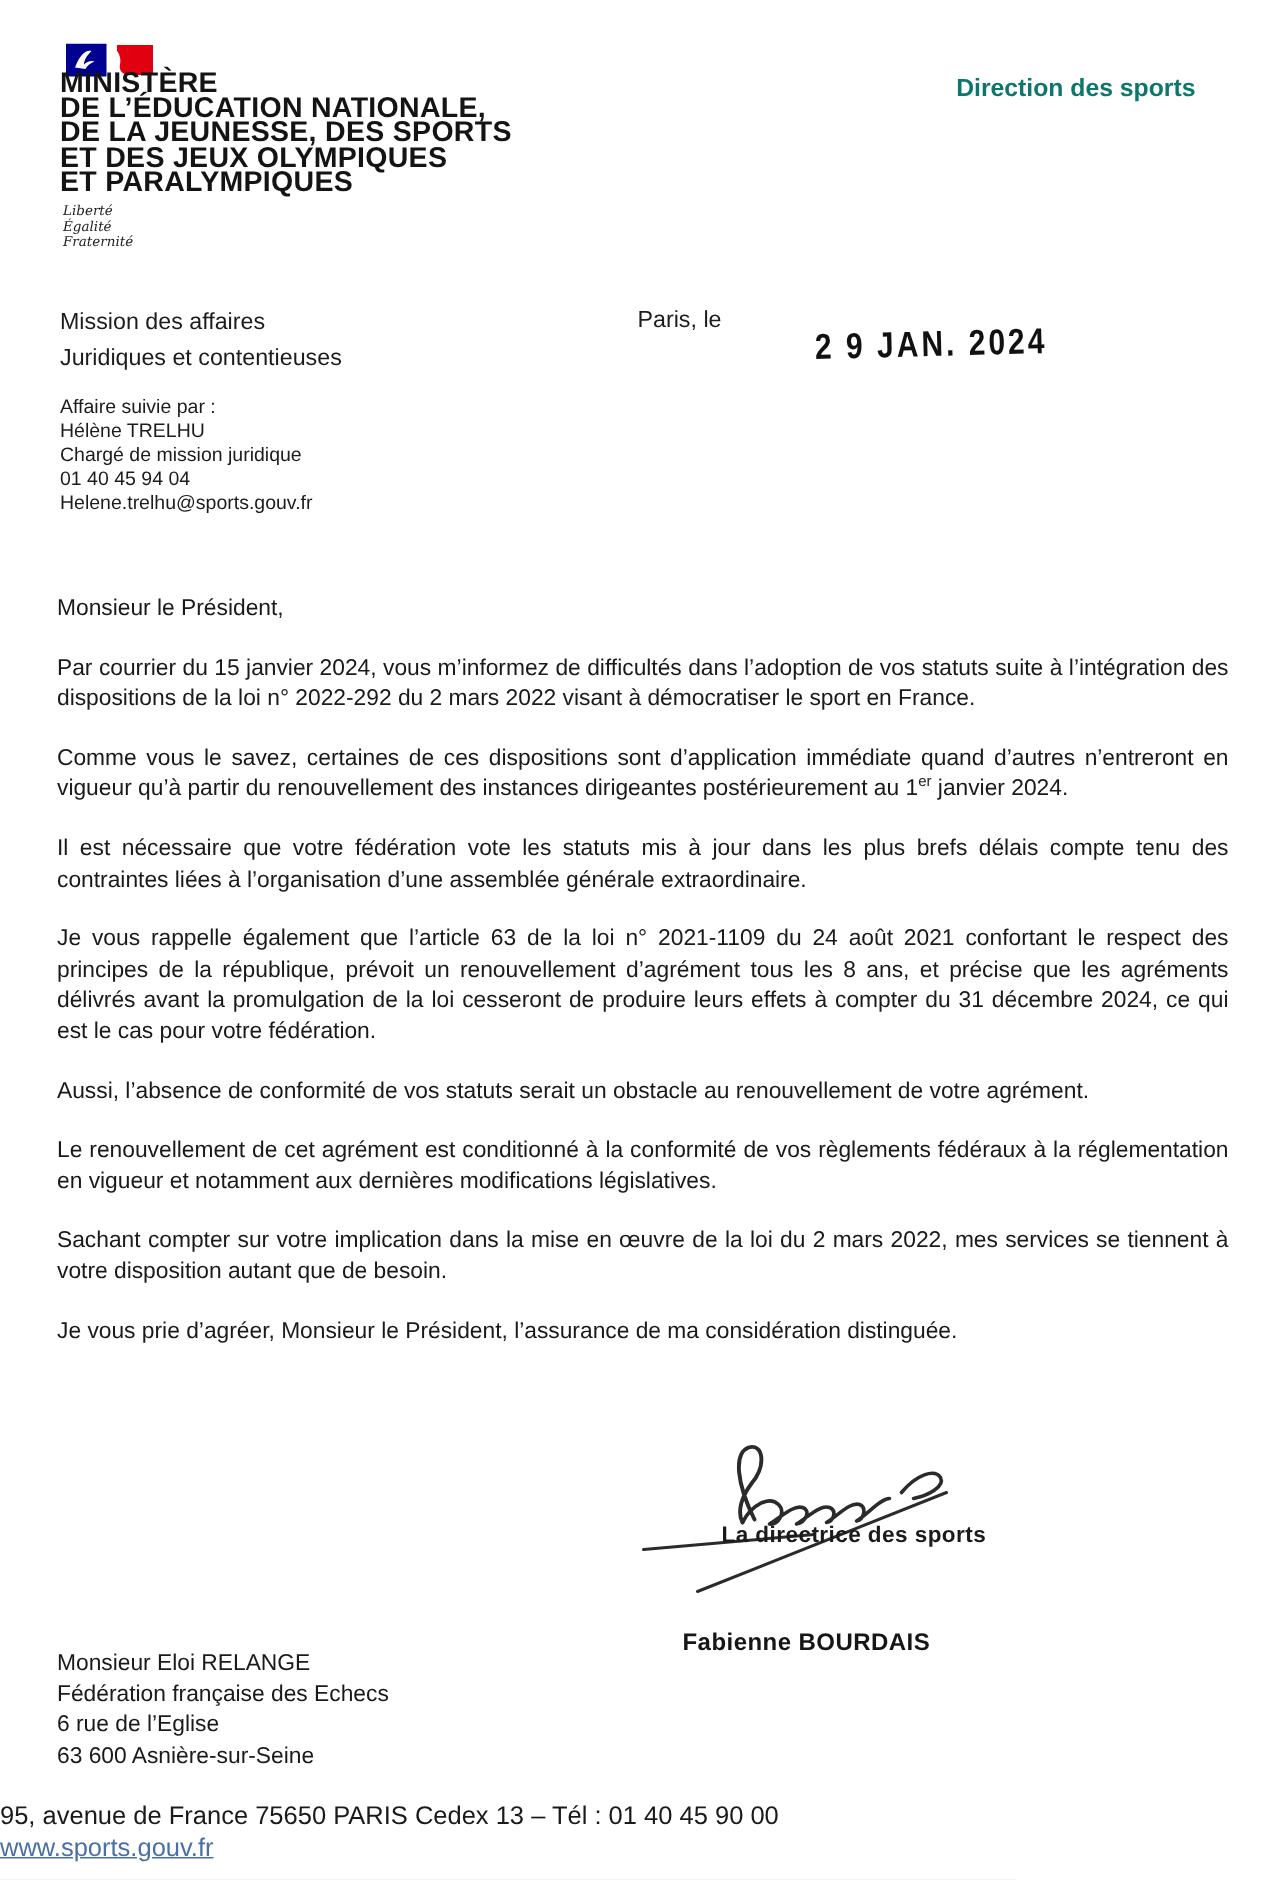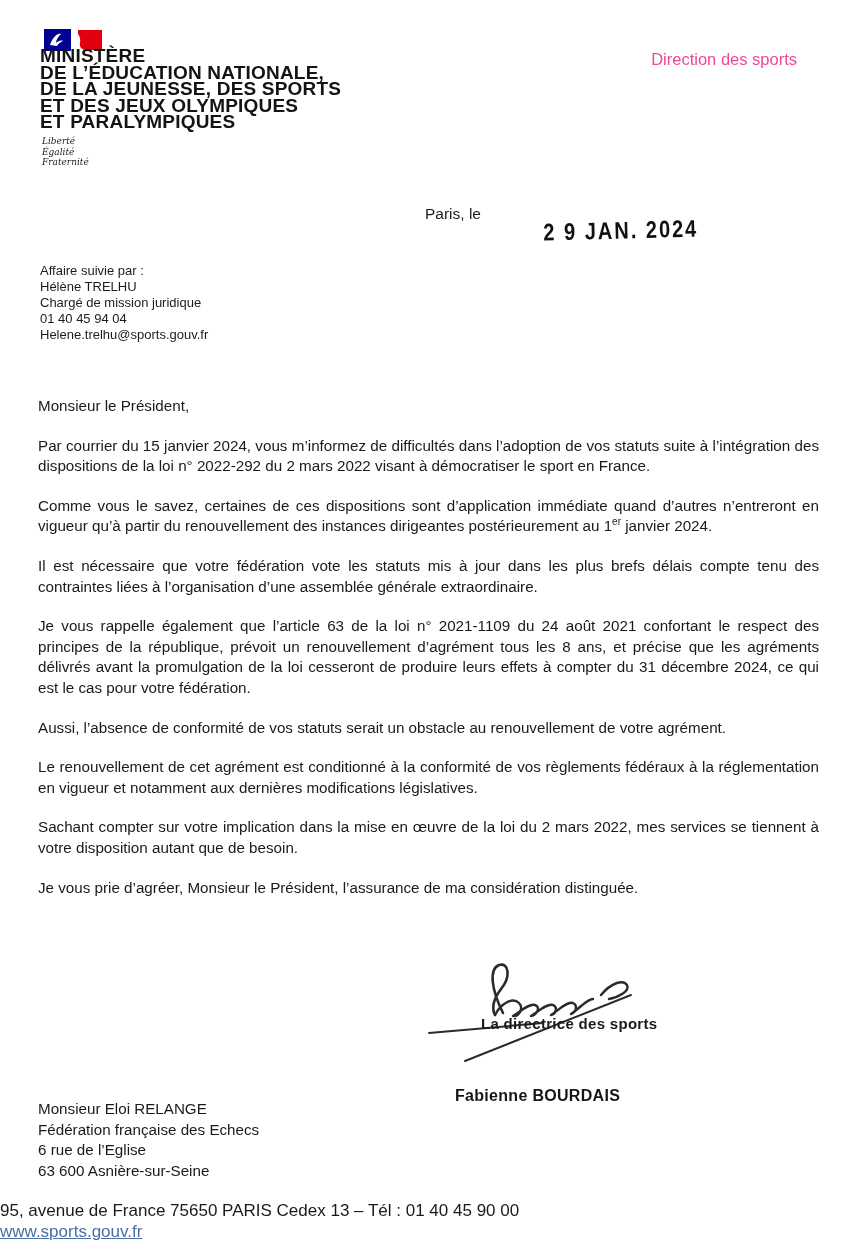--- a/index.html
+++ b/index.html
@@ -24,21 +24,21 @@
     letter-spacing: 0.2px; color: #141414;
     font-stretch: condensed;
   }
   .motto {
     position: absolute; left: 42px; top: 136px;
     font-family: "DejaVu Serif", serif; font-style: italic;
     font-size: 9px; line-height: 10.5px; color: #222;
   }
   .direction {
     position: absolute; right: 52px; top: 50px;
-    font-weight: 400; font-size: 16.5px; color: #ec4899;
+    font-weight: 700; font-size: 16.5px; color: #0f766e;
   }
 
   
   .mission {
     position: absolute; left: 40px; top: 203px;
     font-size: 15.5px; line-height: 24px; color: #1c1c1c;
   }
   .place-line {
     position: absolute; left: 425px; top: 205px;
     font-size: 15.5px; color: #1c1c1c;
@@ -116,20 +116,24 @@
   </div>
 
   <div class="motto">
     <div>Liberté</div>
     <div>Égalité</div>
     <div>Fraternité</div>
   </div>
 
   <div class="direction">Direction des sports</div>
 
+  <div class="mission">
+    <div>Mission des affaires</div>
+    <div>Juridiques et contentieuses</div>
+  </div>
   <div class="place-line">Paris, le</div>
   <div class="date-stamp">2 9 JAN. 2024</div>
 
   <div class="contact">
     <div>Affaire suivie par :</div>
     <div>Hélène TRELHU</div>
     <div>Chargé de mission juridique</div>
     <div>01 40 45 94 04</div>
     <div>Helene.trelhu@sports.gouv.fr</div>
   </div>

